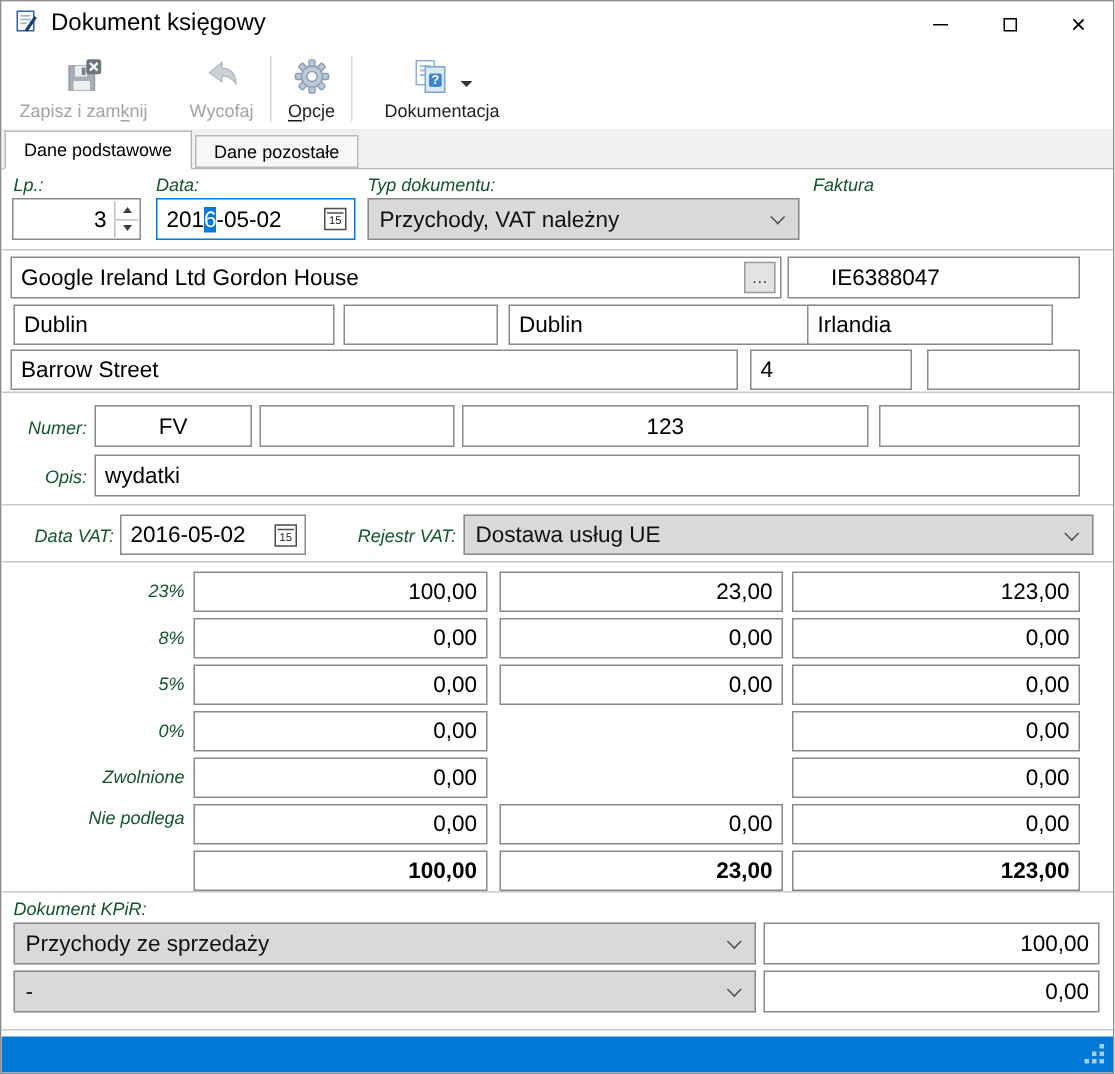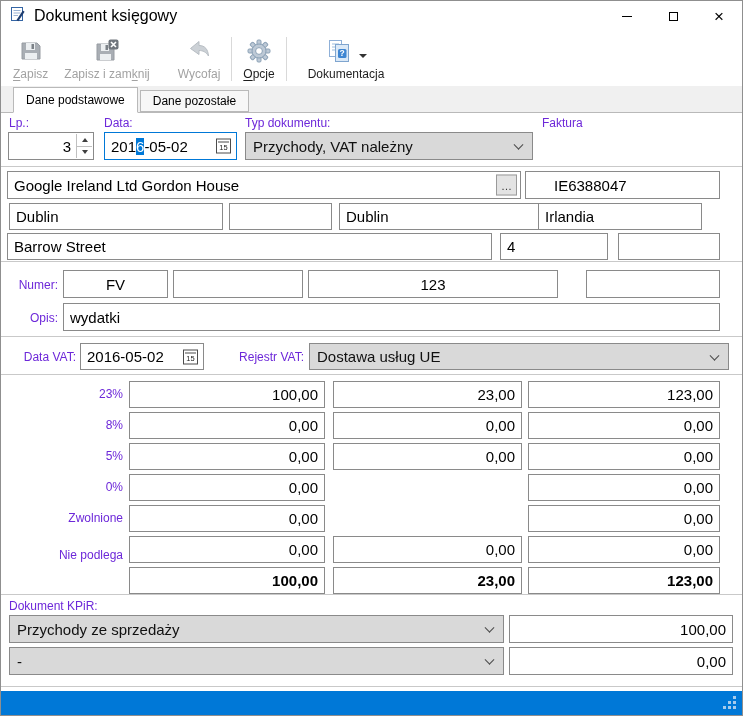--- a/index.html
+++ b/index.html
@@ -23,26 +23,26 @@
   .tb-ico{height:26px;display:flex;align-items:flex-end;}
   .tb-ico-row{display:flex;align-items:center;gap:7px;}
   .tb-label{font-size:12px;color:#1e1e1e;white-space:nowrap;}
   .tb-label u{text-underline-offset:2px;}
   .tb-btn.disabled .tb-label{color:#a2a2a2;}
   .tb-sep{width:1px;background:#d9d9d9;margin:5px 3px;}
   .dd-arrow{width:0;height:0;border-left:4px solid transparent;border-right:4px solid transparent;border-top:4px solid #333;margin-top:10px;}
   
   .tabstrip{height:27px;flex:0 0 auto;background:#f0f0f0;display:flex;align-items:flex-end;padding-left:2px;border-bottom:1px solid #b9b9b9;}
   .tab{font-size:12px;padding:0 12px;display:flex;align-items:center;border:1px solid #b9b9b9;background:#f7f7f7;height:22px;margin-left:2px;cursor:default;}
-  .tab.active{height:26px;background:#fff;border-bottom:1px solid #fff;margin-bottom:-1px;margin-left:10px;z-index:2;}
+  .tab.active{height:26px;background:#fff;border-bottom:1px solid #fff;margin-bottom:-1px;margin-left:0;z-index:2;}
   
   .content{flex:1 1 auto;background:#fff;}
   .sec{position:relative;border-bottom:1px solid #c9c9c9;}
   .s1{height:54px;} .s2{height:95px;} .s3{height:75px;} .s4{height:38px;} .s5{height:220px;} .s6{height:92px;}
-  .lbl{position:absolute;font-size:12px;color:#6d28d9;white-space:nowrap;}
+  .lbl{position:absolute;font-size:12px;color:#14532d;white-space:nowrap;font-style:italic;}
   .lbl.r{text-align:right;}
   .fld{position:absolute;background:#fff;border:1px solid #8a8a8a;font-size:15px;color:#000;
        display:flex;align-items:center;padding:0 6px;overflow:hidden;white-space:nowrap;}
   .fld.center{justify-content:center;text-align:center;}
   .fld.right{justify-content:flex-end;}
   .fld.bold{font-weight:bold;}
   .fld.focus{border:1px solid #0078d7;}
   .dd{position:absolute;background:#d9d9d9;border:1px solid #8a8a8a;font-size:15px;color:#111;
       display:flex;align-items:center;padding:0 26px 0 7px;overflow:hidden;white-space:nowrap;cursor:default;}
   .chev{position:absolute;right:10px;top:50%;width:7px;height:7px;border-right:1.4px solid #4a4a4a;border-bottom:1.4px solid #4a4a4a;transform:translateY(-68%) rotate(45deg);}
@@ -90,31 +90,20 @@
       <div class="cap-btn">
           <span class="g-close">×</span>
         </div>
     </div>
   </div>
 
   <div class="toolbar">
     <div class="tb-btn disabled">
       <span class="tb-ico">
         <svg width="26" height="26" viewBox="0 0 26 26">
-          <path d="M4 5 h15 l3 3 v13 h-18 z" fill="#a9aeb4" stroke="#979ca2"></path>
-          <rect x="8" y="5" width="9" height="7" fill="#eceff1"></rect>
-          <rect x="13.5" y="6" width="2.5" height="5" fill="#7b8187"></rect>
-          <rect x="7" y="15" width="12" height="6" fill="#eceff1"></rect>
-        </svg>
-      </span>
-      <span class="tb-label"><span></span><u>Z</u><span>apisz</span></span>
-    </div>
-    <div class="tb-btn disabled">
-      <span class="tb-ico">
-        <svg width="26" height="26" viewBox="0 0 26 26">
           <path d="M3 6 h14 l3 3 v13 h-17 z" fill="#a9aeb4" stroke="#979ca2"></path>
           <rect x="7" y="6" width="8" height="7" fill="#eceff1"></rect>
           <rect x="11.5" y="7" width="2.5" height="5" fill="#7b8187"></rect>
           <rect x="6" y="16" width="11" height="6" fill="#eceff1"></rect>
           <rect x="14.5" y="1.5" width="10" height="10" rx="2" fill="#70767d"></rect>
           <path d="M17 4 l5 5 M22 4 l-5 5" stroke="#fff" stroke-width="1.6"></path>
         </svg>
       </span>
       <span class="tb-label"><span>Zapisz i zam</span><u>k</u><span>nij</span></span>
     </div>
@@ -219,21 +208,21 @@
 
       <div class="fld" style="left:6px;top:66px;width:485px;height:27px;">Barrow Street</div>
       <div class="fld" style="left:499px;top:66px;width:108px;height:27px;">4</div>
       <div class="fld" style="left:617px;top:66px;width:102px;height:27px;"></div>
     </div>
 
     <div class="sec s3">
       <div class="lbl r" style="left:0;top:16px;width:57px;">Numer:</div>
       <div class="fld center" style="left:62px;top:8px;width:105px;height:28px;">FV</div>
       <div class="fld center" style="left:172px;top:8px;width:130px;height:28px;"></div>
-      <div class="fld center" style="left:307px;top:8px;width:250px;height:28px;">123</div>
+      <div class="fld center" style="left:307px;top:8px;width:271px;height:28px;">123</div>
       <div class="fld center" style="left:585px;top:8px;width:134px;height:28px;"></div>
 
       <div class="lbl r" style="left:0;top:49px;width:57px;">Opis:</div>
       <div class="fld" style="left:62px;top:41px;width:657px;height:28px;">wydatki</div>
     </div>
 
     <div class="sec s4">
       <div class="lbl r" style="left:0;top:13px;width:75px;">Data VAT:</div>
       <div class="fld" style="left:79px;top:6px;width:124px;height:27px;padding-right:24px;">
         <span>2016-05-02</span>
@@ -266,21 +255,21 @@
       <div class="fld right" style="left:527px;top:68px;width:192px;height:27px;">0,00</div>
 
       <div class="lbl vlbl" style="top:99px;">0%</div>
       <div class="fld right" style="left:128px;top:99px;width:196px;height:27px;">0,00</div>
       <div class="fld right" style="left:527px;top:99px;width:192px;height:27px;">0,00</div>
 
       <div class="lbl vlbl" style="top:130px;">Zwolnione</div>
       <div class="fld right" style="left:128px;top:130px;width:196px;height:27px;">0,00</div>
       <div class="fld right" style="left:527px;top:130px;width:192px;height:27px;">0,00</div>
 
-      <div class="lbl vlbl" style="top:167px;">Nie podlega</div>
+      <div class="lbl vlbl" style="top:157px;">Nie podlega</div>
       <div class="fld right" style="left:128px;top:161px;width:196px;height:27px;">0,00</div>
       <div class="fld right" style="left:332px;top:161px;width:189px;height:27px;">0,00</div>
       <div class="fld right" style="left:527px;top:161px;width:192px;height:27px;">0,00</div>
 
       <div class="fld right bold" style="left:128px;top:192px;width:196px;height:27px;">100,00</div>
       <div class="fld right bold" style="left:332px;top:192px;width:189px;height:27px;">23,00</div>
       <div class="fld right bold" style="left:527px;top:192px;width:192px;height:27px;">123,00</div>
     </div>
 
     <div class="sec s6">

